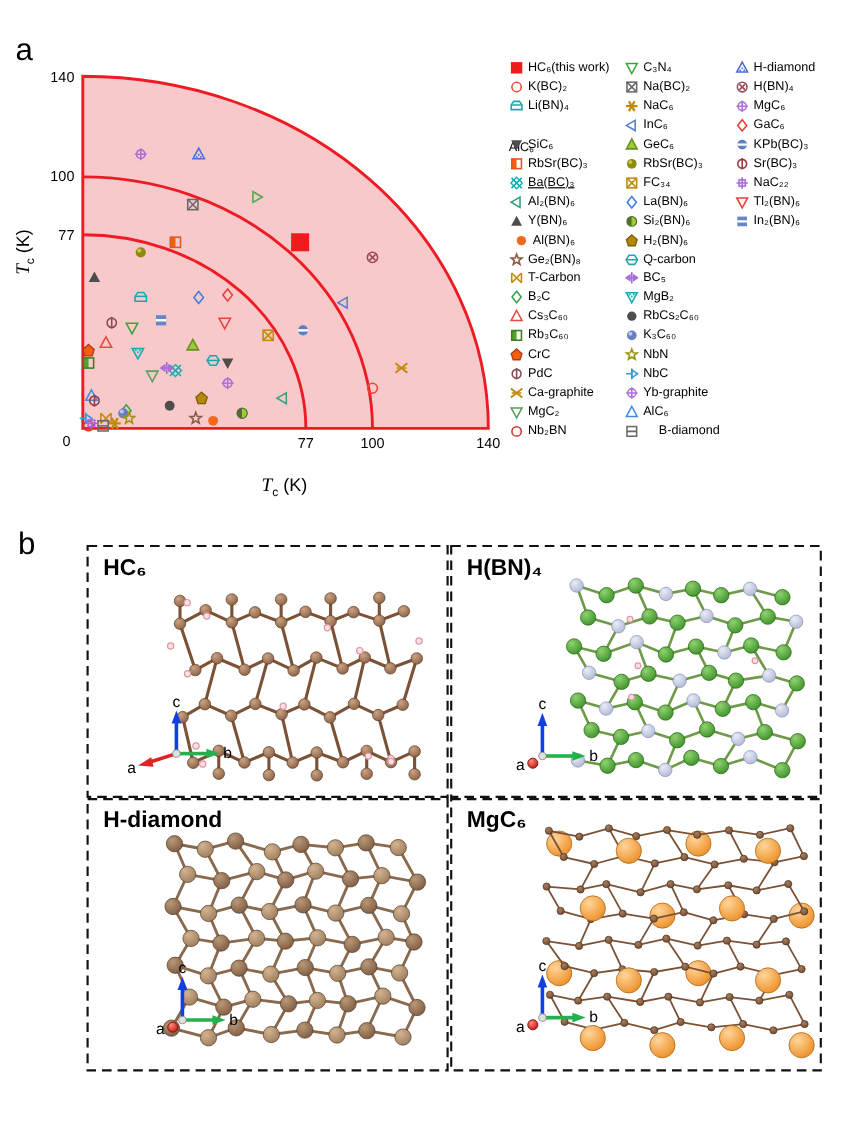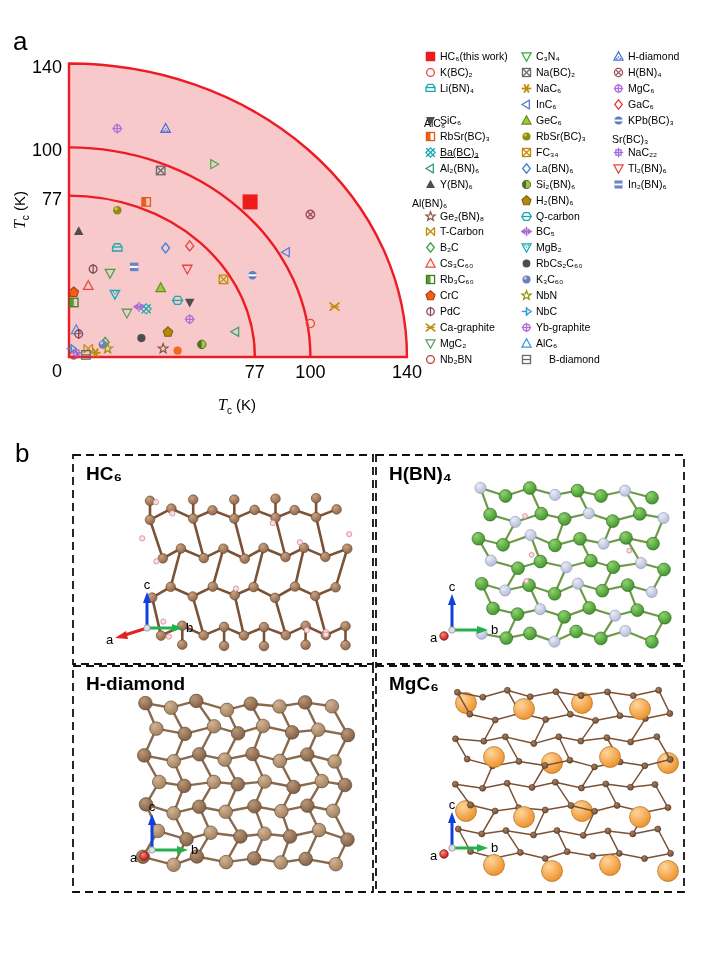--- a/index.html
+++ b/index.html
@@ -1,21 +1,21 @@
 <!DOCTYPE html>
 <html><head>
 <meta charset="utf-8">
 <style>
   html,body{margin:0;padding:0;background:#fff;}
   #page{position:relative;width:714px;height:953px;background:#fff;overflow:hidden;
         font-family:"Liberation Sans",sans-serif;color:#000;}
   #gfx{position:absolute;left:0;top:0;}
   .t{position:absolute;white-space:nowrap;}
   .panel-letter{font-size:26px;font-weight:500;}
-  .tick{font-size:18px;}
+  .tick{font-size:12px;}
   .xtick{transform:translateX(-50%);}
   .ytick{width:46px;text-align:right;}
   .axlab{font-size:15px;}
   .axlab i{font-style:italic;font-family:"Liberation Serif",serif;font-size:16px;}
   .axlab sub{font-size:10px;}
   #ylab{transform:rotate(-90deg);transform-origin:center center;}
   #legend .lrow{position:absolute;display:flex;align-items:center;gap:3px;height:15px;}
   #legend .lrow span{font-size:10.5px;line-height:15px;}
   .boxtitle{font-size:19px;font-weight:bold;}
 </style>
@@ -979,21 +979,21 @@
           <polygon points="2.85,-4.275 2.85,4.275 -4.5125,0" fill="none" stroke="#33a07a" stroke-width="1.3"></polygon>
         </svg>
         <span>Al₂(BN)₆</span>
       </div>
       <div class="lrow" style="left: 424px; top: 176.6px;">
         <svg width="13" height="13" viewBox="-6.5 -6.5 13 13">
           <polygon points="0,-4.75 4.5125,3.5625 -4.5125,3.5625" fill="#4d4d4d"></polygon>
         </svg>
         <span>Y(BN)₆</span>
       </div>
-      <div class="lrow" style="left: 412px; top: 192.55px; flex-direction: column;">
+      <div class="lrow" style="left: 428px; top: 192.55px;">
         <svg width="13" height="13" viewBox="-6.5 -6.5 13 13">
           <circle r="3.8949999999999996" fill="#f2691e"></circle>
         </svg>
         <span>Al(BN)₆</span>
       </div>
       <div class="lrow" style="left: 424px; top: 208.5px;">
         <svg width="13" height="13" viewBox="-6.5 -6.5 13 13">
           <polygon points="0.00,-4.75 1.17,-1.61 4.52,-1.47 1.90,0.62 2.79,3.84 0.00,1.99 -2.79,3.84 -1.90,0.62 -4.52,-1.47 -1.17,-1.61" fill="none" stroke="#8a5a48" stroke-width="1.3"></polygon>
         </svg>
         <span>Ge₂(BN)₈</span>
@@ -1233,21 +1233,21 @@
         </svg>
         <span>GaC₆</span>
       </div>
       <div class="lrow" style="left: 612px; top: 112.8px;">
         <svg width="13" height="13" viewBox="-6.5 -6.5 13 13">
           <circle r="4.0375" fill="#5b7fc4"></circle>
           <rect x="-4.0375" y="-0.9500000000000001" width="8.075" height="1.9000000000000001" fill="#fff"></rect>
         </svg>
         <span>KPb(BC)₃</span>
       </div>
-      <div class="lrow" style="left: 612px; top: 128.75px; flex-direction: column;">
+      <div class="lrow" style="left: 612px; top: 128.75px;">
         <svg width="13" height="13" viewBox="-6.5 -6.5 13 13">
           <circle r="3.705" fill="none" stroke="#993a44" stroke-width="1.3"></circle>
           <line x1="0" y1="-4.75" x2="0" y2="4.75" stroke="#993a44" stroke-width="1.3"></line>
         </svg>
         <span>Sr(BC)₃</span>
       </div>
       <div class="lrow" style="left: 612px; top: 144.7px;">
         <svg width="13" height="13" viewBox="-6.5 -6.5 13 13">
           <rect x="-2.6125000000000003" y="-2.6125000000000003" width="5.2250000000000005" height="5.2250000000000005" fill="none" stroke="#a66ad6" stroke-width="1.3"></rect>
           <line x1="0" y1="-4.75" x2="0" y2="4.75" stroke="#a66ad6" stroke-width="1.3"></line>

